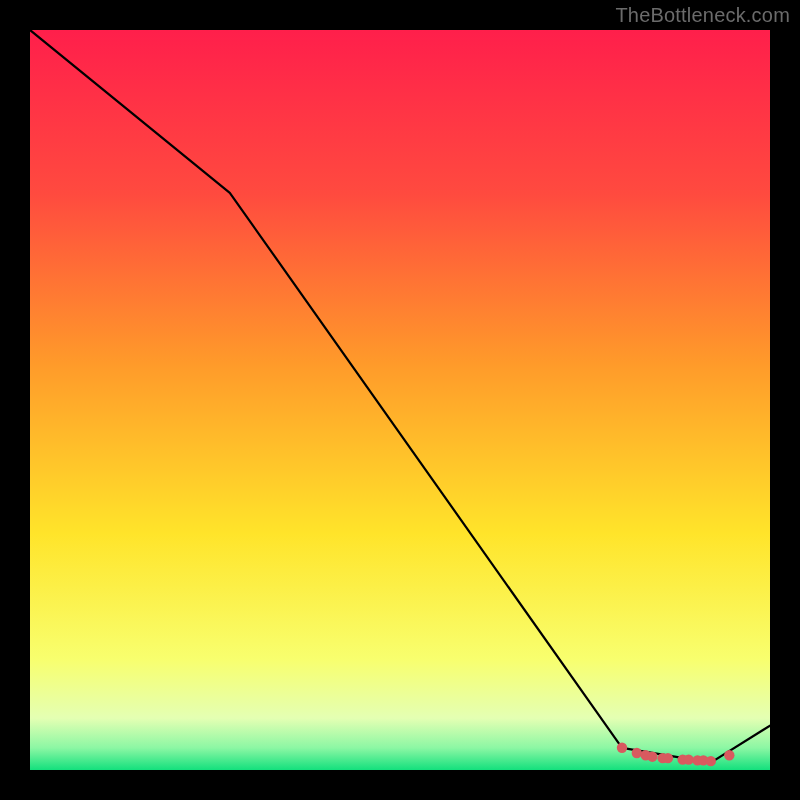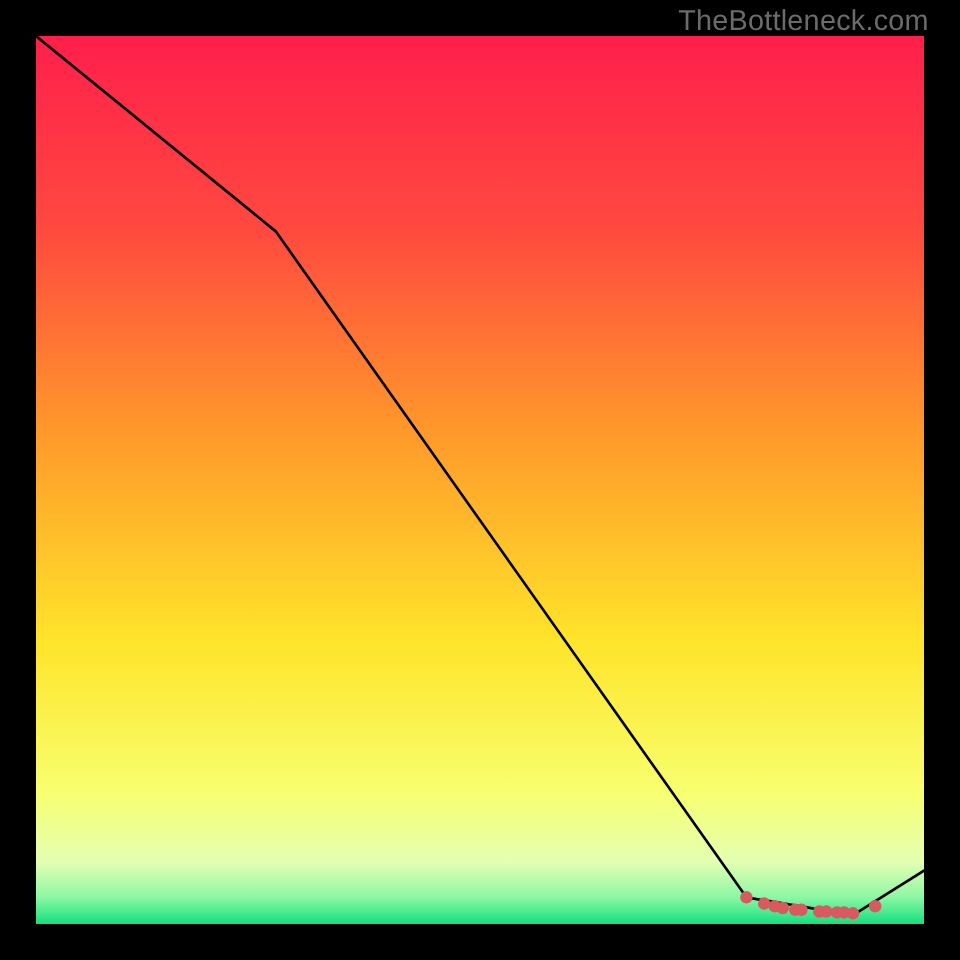--- a/index.html
+++ b/index.html
@@ -12,23 +12,23 @@
   }
   .stage {
     position: relative;
     width: 800px;
     height: 800px;
     background: #000;
   }
   .watermark {
     position: absolute;
     top: 4px;
-    right: 26px;
+    right: 10px;
     color: #6b6b6b;
-    font-size: 24px;
+    font-size: 20px;
     letter-spacing: 0.2px;
     z-index: 20;
   }
   .plot {
     position: absolute;
     left: 30px;
     top: 30px;
     width: 740px;
     height: 740px;
     overflow: hidden;

